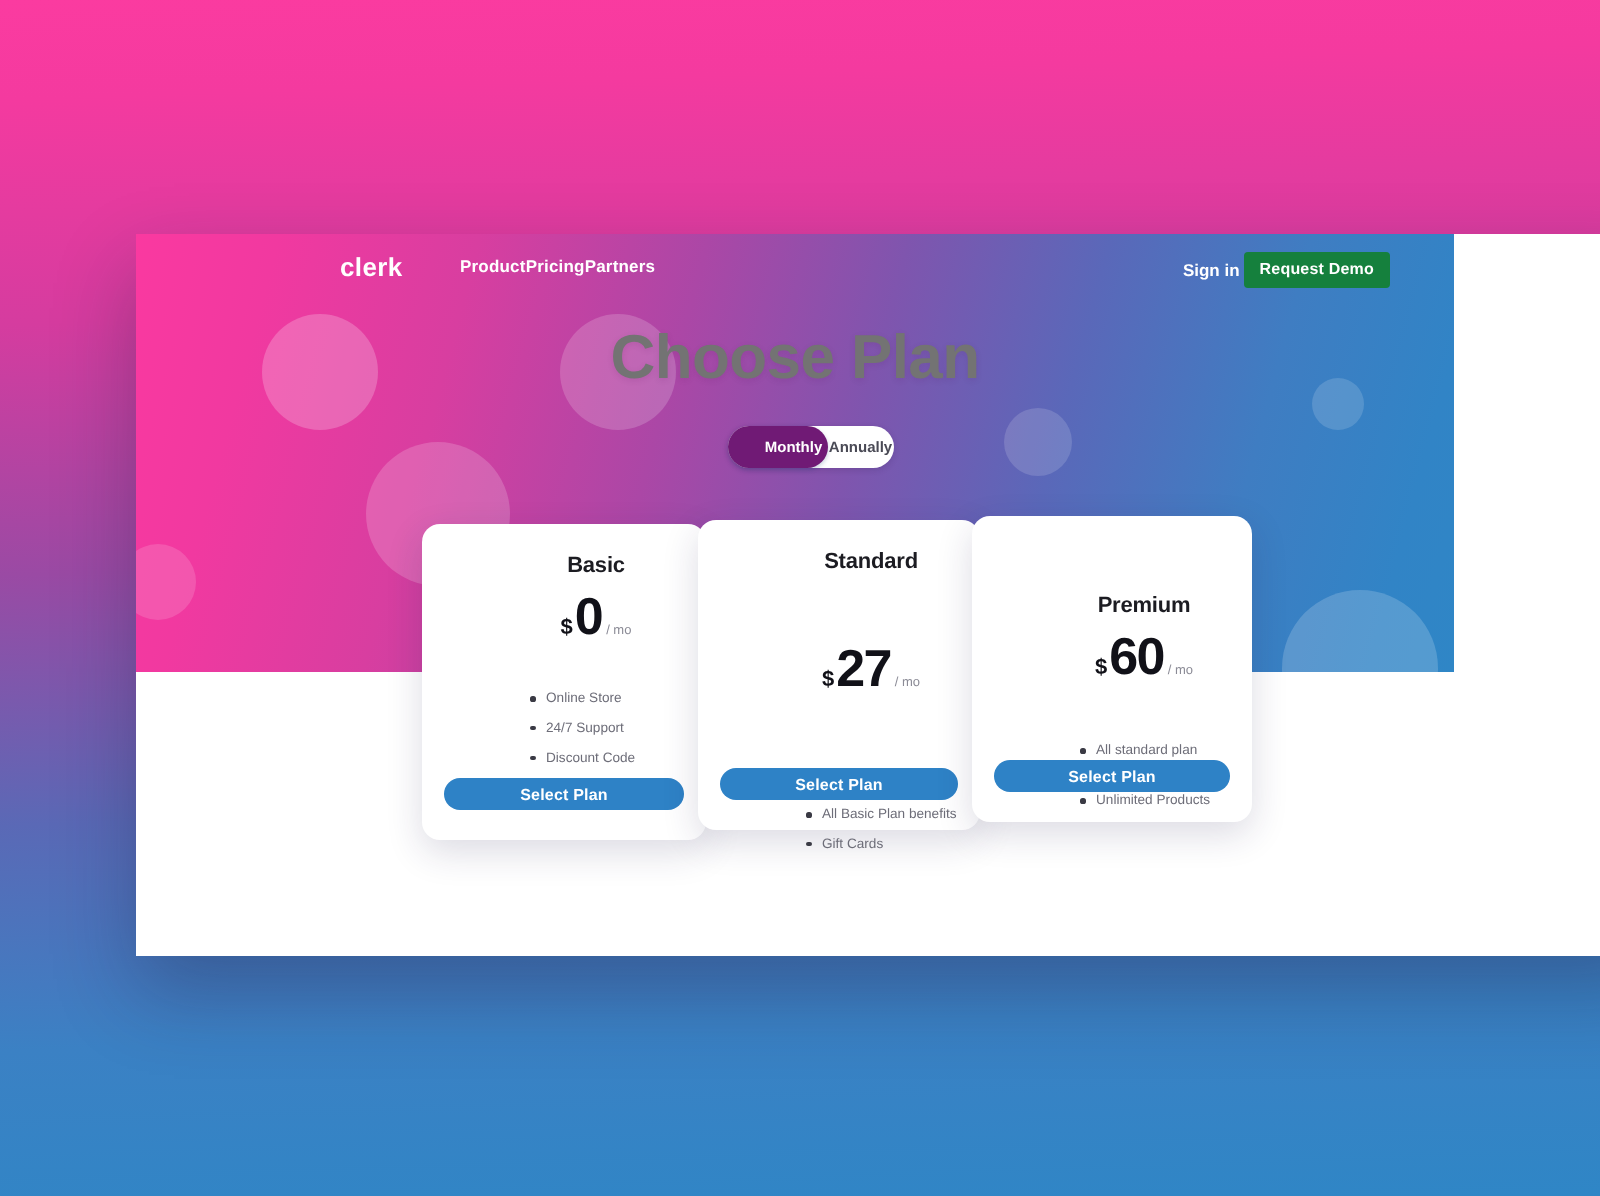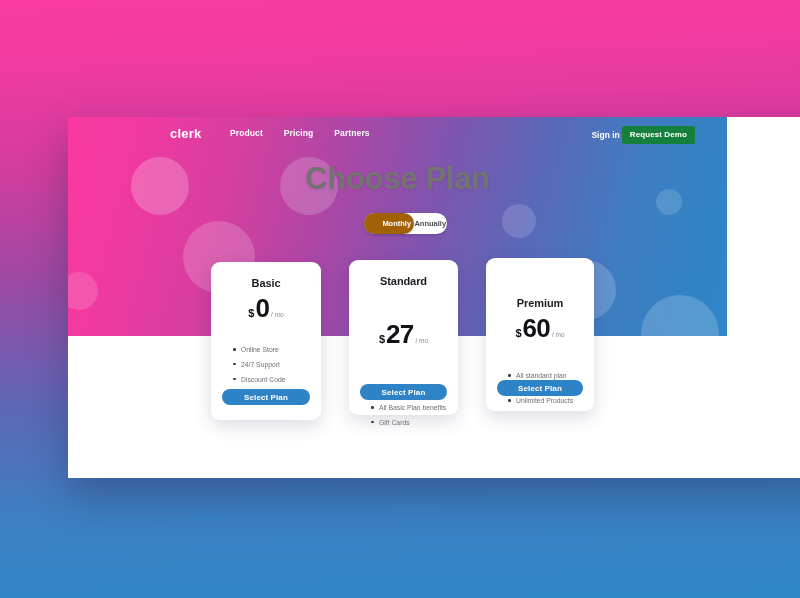--- a/index.html
+++ b/index.html
@@ -72,21 +72,20 @@
     color: #ffffff;
     font-size: 13px;
     font-weight: bold;
     letter-spacing: 0.2px;
   }
   .nav-links {
     position: absolute;
     left: 162px;
     top: 11px;
     display: flex;
-    gap: 21px;
   }
   .nav-link {
     color: #ffffff;
     font-size: 8.5px;
     font-weight: bold;
     letter-spacing: 0.1px;
     cursor: pointer;
   }
   .nav-right {
     position: absolute;
@@ -149,36 +148,37 @@
     text-align: center;
     font-size: 7.5px;
     font-weight: bold;
     line-height: 21px;
     color: #4a4a55;
     cursor: pointer;
     border-radius: 11px;
     height: 21px;
   }
   .toggle-opt.active {
-    background: #a16207;
+    background: #701a75;
     color: #ffffff;
     box-shadow: 0 1px 2px rgba(20,60,110,0.25);
     padding-left: 16px;
   }
 
   
   .card {
     position: absolute;
     background: #ffffff;
     border-radius: 9px;
     box-shadow: 0 6px 18px rgba(40,30,80,0.16);
     z-index: 7;
     display: flex;
     flex-direction: column;
     align-items: center;
+    padding-left: 32px;
   }
   .card-basic   { left: 143px; top: 145px; width: 110px; height: 158px; }
   .card-standard{ left: 281px; top: 143px; width: 109px; height: 155px; gap: 28px; }
   .card-premium { left: 418px; top: 141px; width: 108px; height: 153px; justify-content: flex-end; }
 
   .plan-name {
     margin-top: 15px;
     font-size: 11px;
     font-weight: bold;
     color: #1c1c22;

